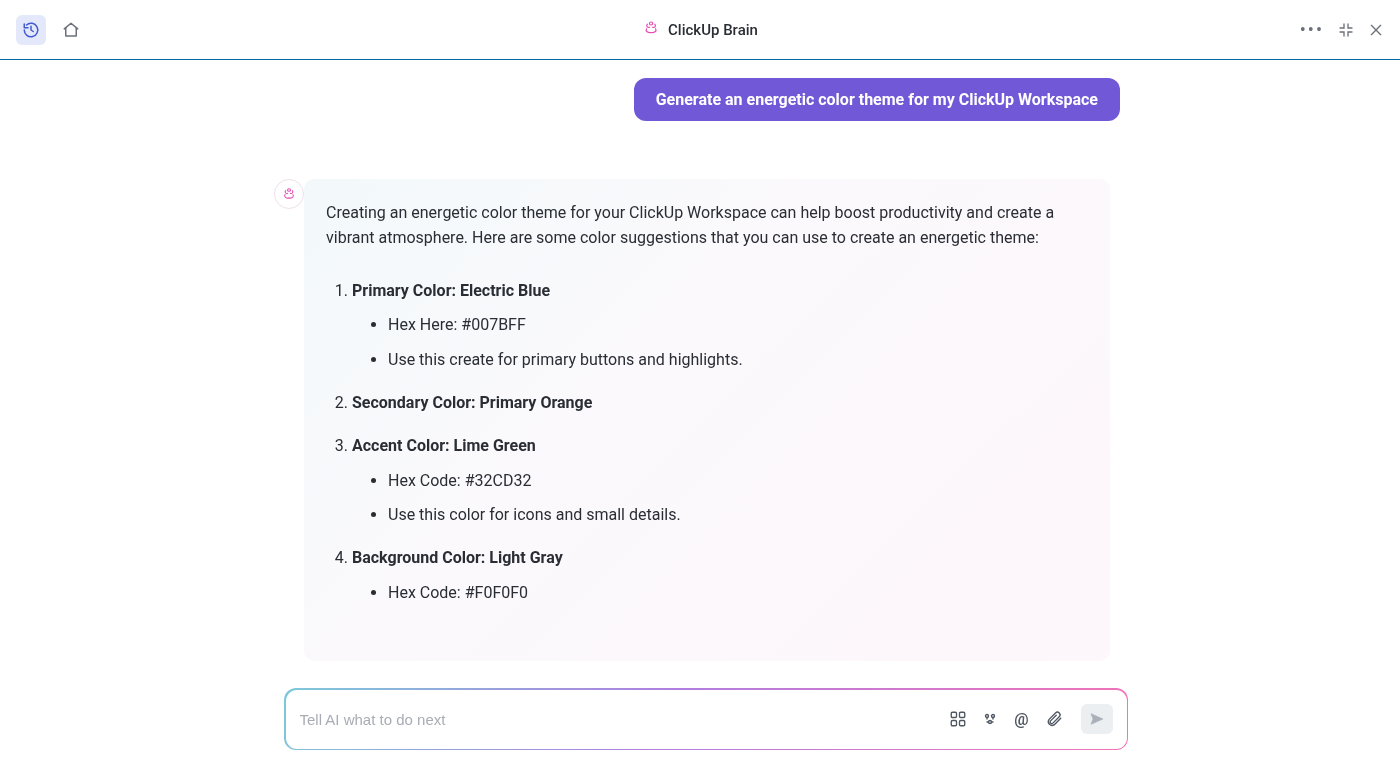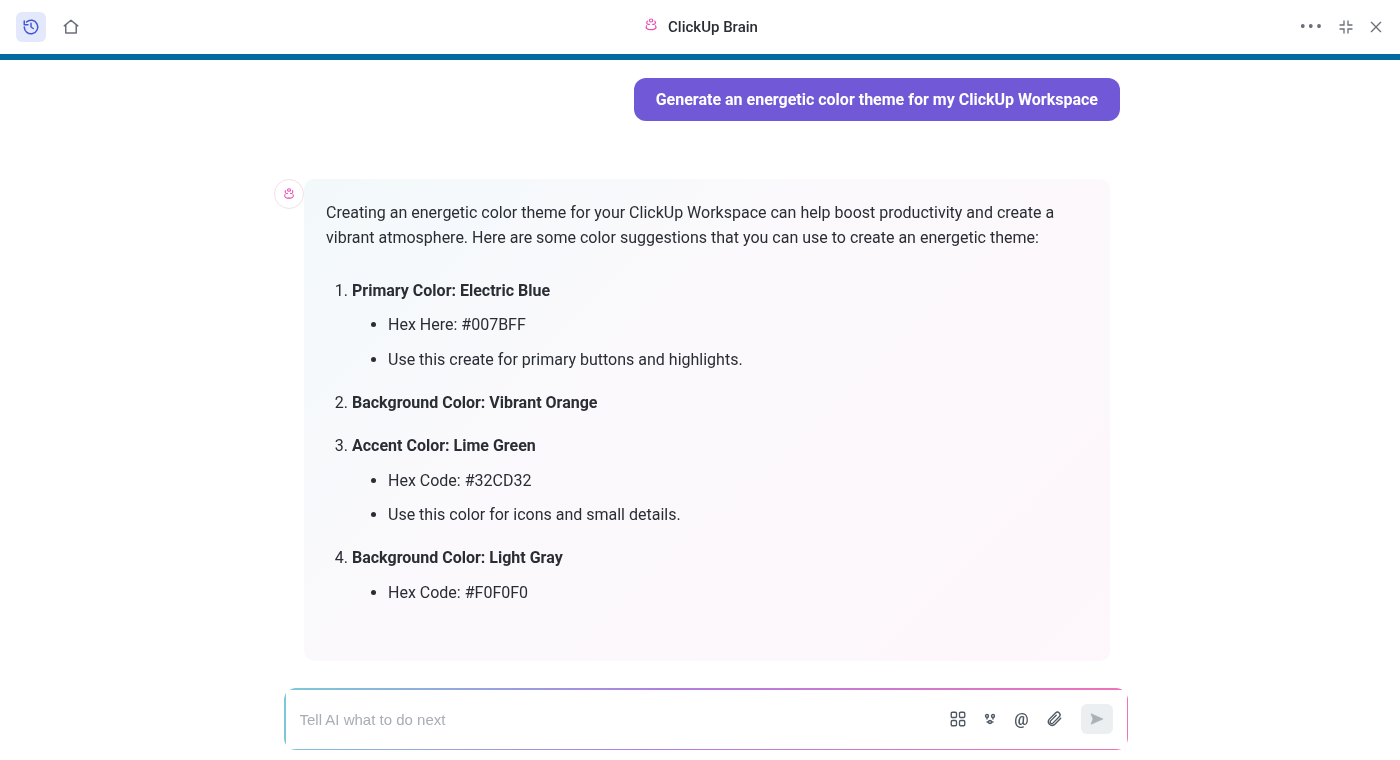--- a/index.html
+++ b/index.html
@@ -1,17 +1,17 @@
 <!DOCTYPE html>
 <html><head>
 <meta charset="utf-8">
 <style>
   * { box-sizing: border-box; margin: 0; padding: 0; }
   html, body { width: 1400px; height: 760px; font-family: -apple-system, BlinkMacSystemFont, "Segoe UI", Roboto, "Helvetica Neue", Arial, sans-serif; background: #fff; overflow: hidden; }
-  .topbar { height: 60px; border-bottom: 6px solid #0369a1; display: flex; align-items: center; padding: 0 16px; position: relative; }
+  .topbar { height: 60px; border-bottom: 1px solid #0369a1; display: flex; align-items: center; padding: 0 16px; position: relative; }
   .top-left { display: flex; gap: 10px; align-items: center; }
   .sq-btn { width: 30px; height: 30px; border-radius: 6px; display: flex; align-items: center; justify-content: center; cursor: pointer; }
   .sq-btn.active { background: #e3e8fb; }
   .hist-icon svg, .home-icon svg { width: 18px; height: 18px; }
   .top-center { position: absolute; left: 50%; transform: translateX(-50%); display: flex; align-items: center; gap: 8px; }
   .brain-logo svg { width: 18px; height: 18px; }
   .top-title { font-size: 15px; color: #2a2e34; font-weight: 500; }
   .top-right { margin-left: auto; display: flex; gap: 14px; align-items: center; color: #6c707a; }
   .icon-btn { cursor: pointer; display:flex; align-items:center; justify-content:center; }
   .icon-btn svg { width: 16px; height: 16px; }
@@ -30,21 +30,21 @@
   .ai-intro { margin-bottom: 28px; }
   ol.list { list-style: decimal; padding-left: 26px; }
   ol.list > li { margin-bottom: 18px; }
   ol.list > li > .title { font-weight: 700; }
   ul.sublist { list-style: disc; padding-left: 36px; margin-top: 10px; }
   ul.sublist li { margin: 10px 0; }
   .input-wrap { position:absolute; left: 284px; bottom: 10px; width: 844px; height: 62px;
     border-radius: 12px; padding: 1.5px;
     background: linear-gradient(120deg, #7cc9d9 0%, #b17ee0 45%, #f472b6 100%);
   }
-  .input-inner { background:#fff; width:100%; height:100%; border-radius: 4px; display:flex; align-items:center; padding: 0 14px; }
+  .input-inner { background:#fff; width:100%; height:100%; border-radius: 11px; display:flex; align-items:center; padding: 0 14px; }
   .input-field { flex:1; border:none; outline:none; font-size:15px; color:#2a2e34; }
   .input-field::placeholder { color: #a8adb5; }
   .input-icons { display:flex; align-items:center; gap:14px; color:#4f5762; }
   .input-icons .slot { width:18px; height:18px; display:flex; align-items:center; justify-content:center; cursor:pointer; }
   .send-btn { width:32px; height:30px; background:#eceff2; border-radius:6px; display:flex; align-items:center; justify-content:center; margin-left:4px; }
   .send-btn svg { width:16px; height:16px; stroke:#aab0b8; fill:#aab0b8; }
   .at { font-size:16px; font-weight:600; }
 </style>
 </head>
 <body>
@@ -119,21 +119,21 @@
         <div class="ai-intro">Creating an energetic color theme for your ClickUp Workspace can help boost productivity and create a vibrant atmosphere. Here are some color suggestions that you can use to create an energetic theme:</div>
         <ol class="list">
           <li>
             <span class="title">Primary Color: Electric Blue</span>
             <ul class="sublist">
               <li>Hex Here: #007BFF</li>
               <li>Use this create for primary buttons and highlights.</li>
             </ul>
           </li>
           <li>
-            <span class="title">Background Color: Vibrant Orange</span>
+            <span class="title">Secondary Color: Primary Orange</span>
           </li>
           <li>
             <span class="title">Accent Color: Lime Green</span>
             <ul class="sublist">
               <li>Hex Code: #32CD32</li>
               <li>Use this color for icons and small details.</li>
             </ul>
           </li>
           <li>
             <span class="title">Background Color: Light Gray</span>

